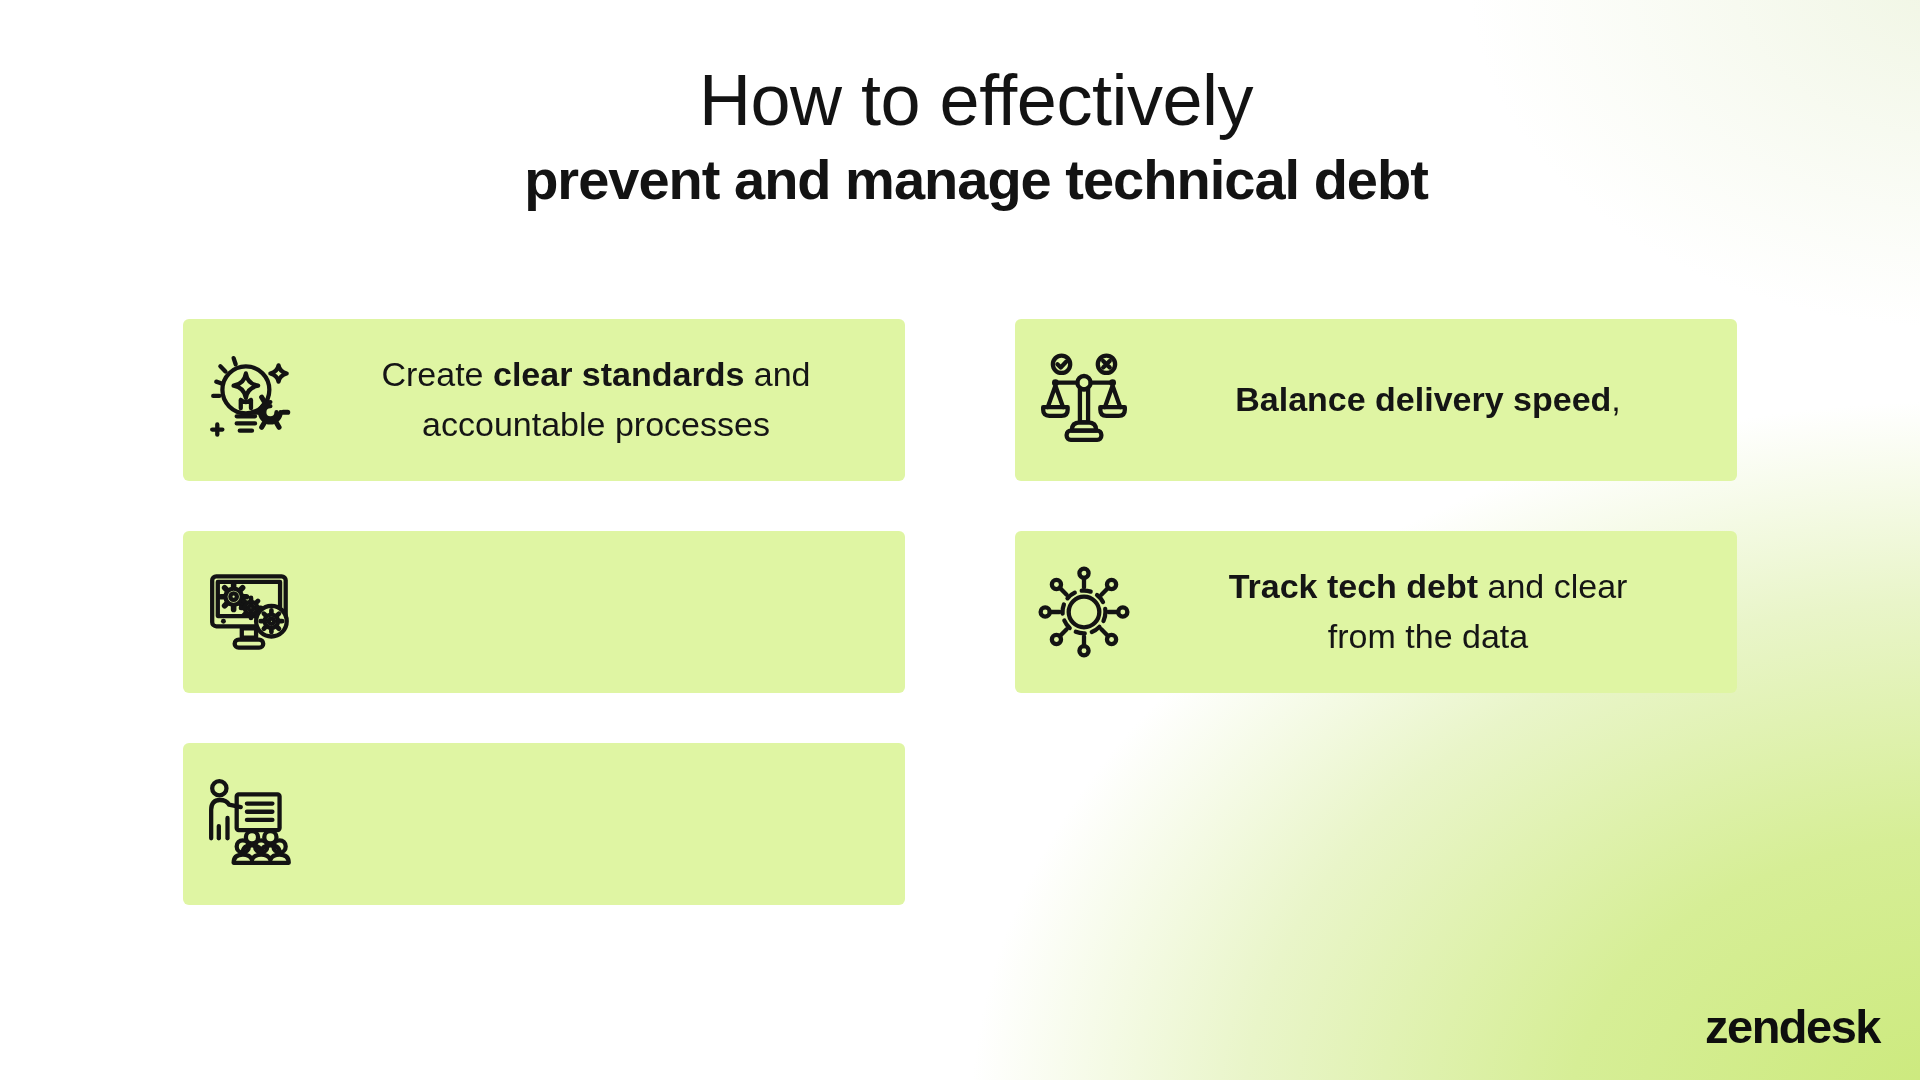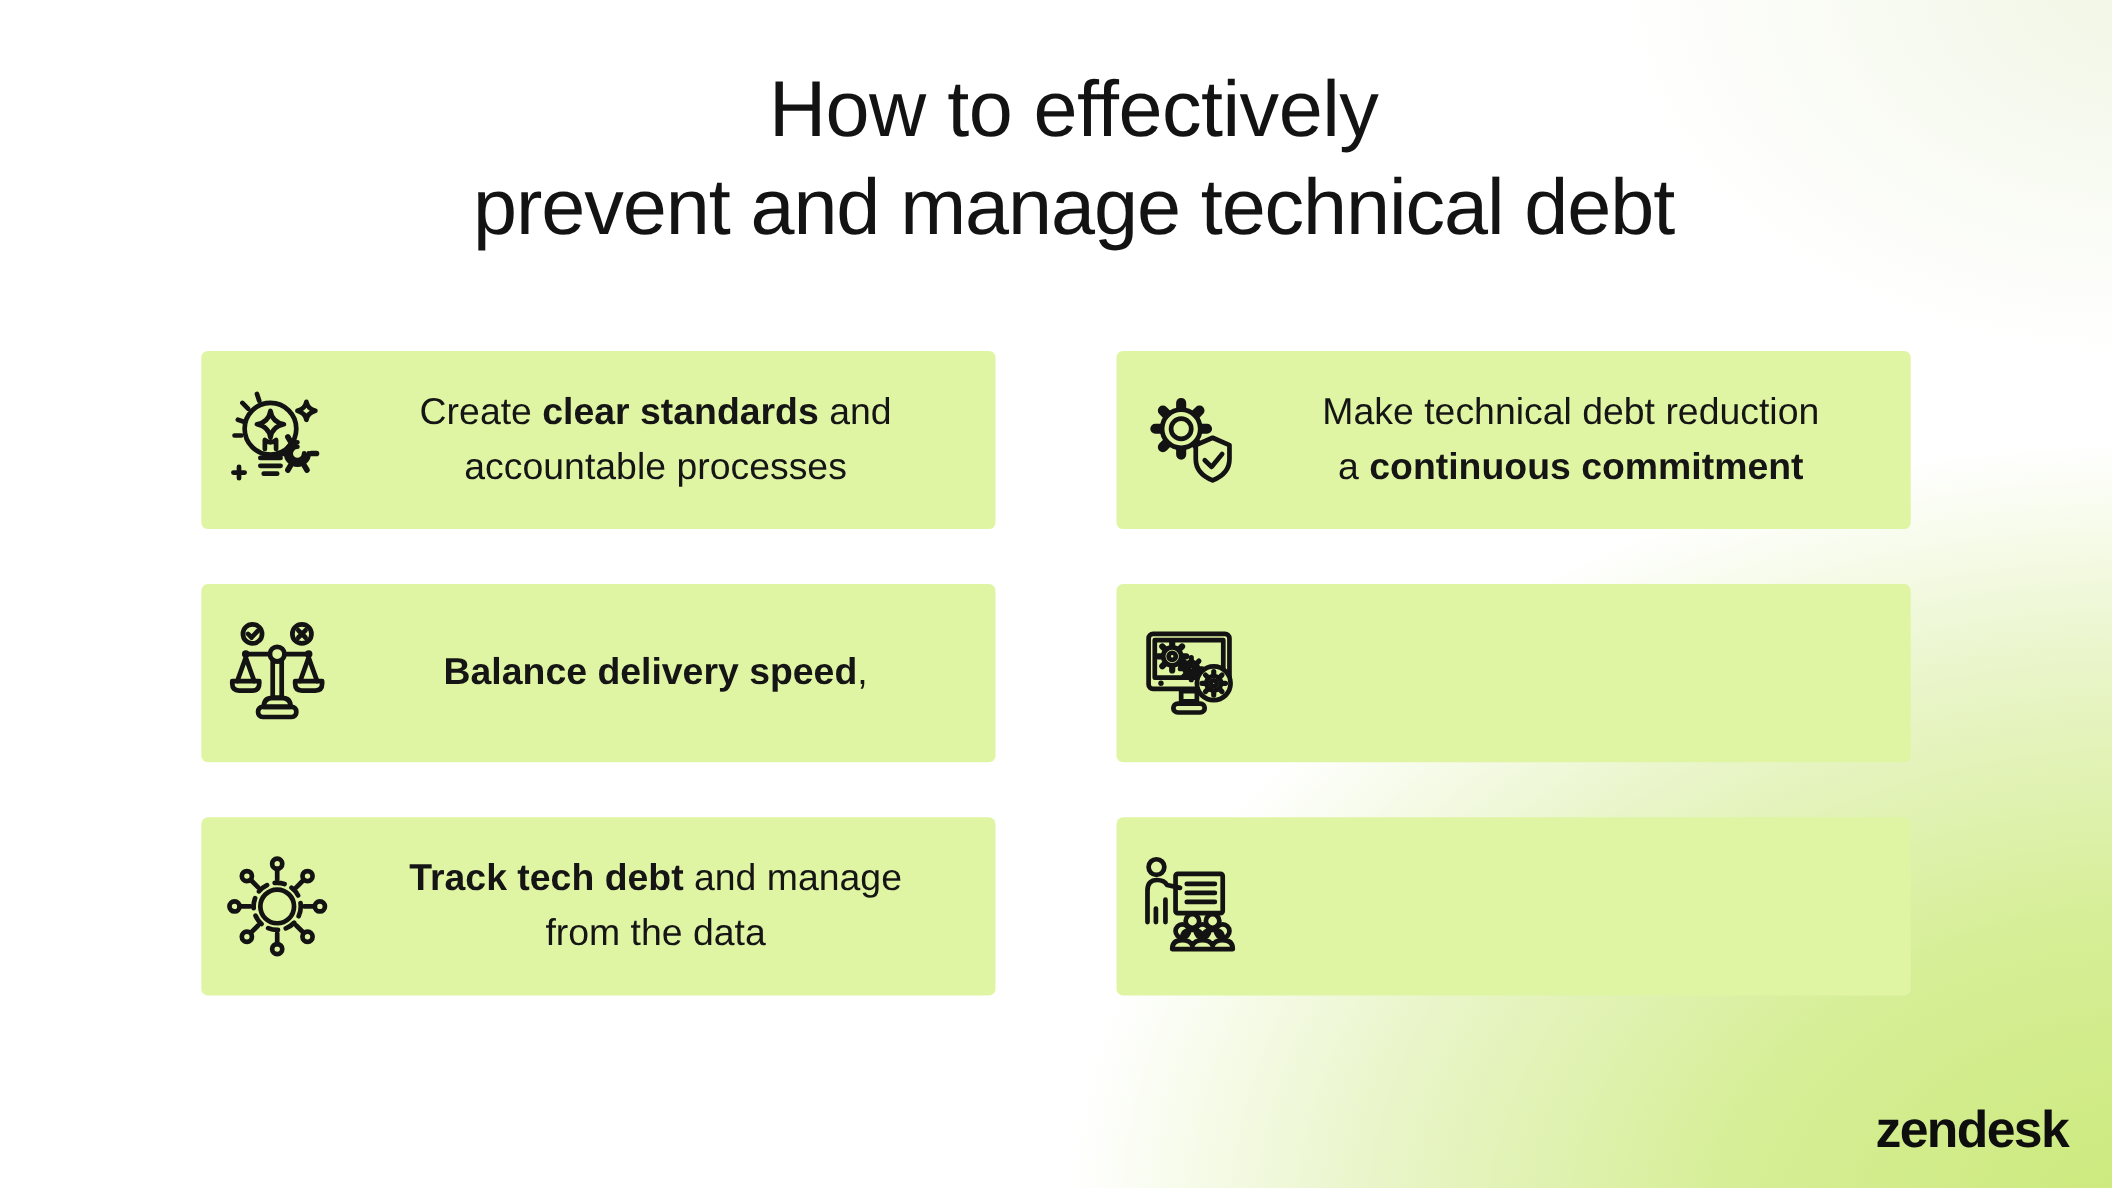--- a/index.html
+++ b/index.html
@@ -12,21 +12,21 @@
     position:relative;width:1920px;height:1080px;
     background:
       radial-gradient(1300px 950px at 102% 104%,
         #cbe97a 0%, #d6ee96 30%, #e9f5c9 55%, rgba(255,255,255,0) 76%),
       radial-gradient(700px 500px at 102% -2%,
         rgba(228,238,205,0.55) 0%, rgba(255,255,255,0) 70%),
       #ffffff;
   }
   .title{position:absolute;top:60px;left:0;right:0;text-align:center;color:#131313;padding-left:32px;}
   .title-line1{font-size:72px;font-weight:400;line-height:1.12;letter-spacing:-0.5px;}
-  .title-line2{font-size:72px;font-weight:400;line-height:1.12;letter-spacing:-1px;margin-top:8px;}
+  .title-line2{font-size:56px;font-weight:700;line-height:1.12;letter-spacing:-1px;margin-top:8px;}
   .grid{
     position:absolute;top:319px;left:183px;
     display:grid;grid-template-columns:722px 722px;
     column-gap:110px;row-gap:50px;
   }
   .card{
     height:162px;border-radius:6px;background:#dff5a3;
     display:flex;align-items:center;
     padding:0 28px 0 20px;box-sizing:border-box;
   }
@@ -71,37 +71,20 @@
             <path d="M78.5 60 L83 60 M72.2 70.8 L74.5 74.7 M59.8 70.8 L57.5 74.7 M53.5 60 L49 60 M59.8 49.2 L57.5 45.3"></path>
           </g>
         </svg>
       </div>
       <div class="card-text">
           <div class="card-line"><span>Create </span><span class="b">clear standards</span><span> and</span></div>
           <div class="card-line"><span>accountable processes</span></div>
         </div>
     </div>
 
-    <div class="card">
-      <div class="icon">
-        <svg viewBox="0 0 96 96">
-          <g class="ic-thick" stroke-width="9">
-            <path d="M54 38 L61 38 M49.3 49.3 L54.3 54.3 M38 54 L38 61 M26.7 49.3 L21.7 54.3 M22 38 L15 38 M26.7 26.7 L21.7 21.7 M38 22 L38 15 M49.3 26.7 L54.3 21.7"></path>
-          </g>
-          <circle class="ic-mask" cx="38" cy="38" r="17"></circle>
-          <circle class="ic" cx="38" cy="38" r="9" fill="#dff5a3"></circle>
-          <path class="ic-mask" d="M66 46 L81 52.5 V65 Q81 78 66 84 Q51 78 51 65 V52.5 Z"></path>
-          <path class="ic" d="M59 66 L65 72 L74.5 60.5"></path>
-        </svg>
-      </div>
-      <div class="card-text">
-          <div class="card-line"><span>Make technical debt reduction</span></div>
-          <div class="card-line"><span>a </span><span class="b">continuous commitment</span></div>
-        </div>
-    </div>
 
     <div class="card">
       <div class="icon">
         <svg viewBox="0 0 96 96">
           <circle class="ic" cx="26" cy="13" r="8.5"></circle>
           <path class="ic" d="M22 13 L25.2 16.2 L30.5 10.5"></path>
           <circle class="ic" cx="70" cy="13" r="8.5"></circle>
           <path class="ic" d="M66.8 9.8 L73.2 16.2 M73.2 9.8 L66.8 16.2"></path>
           <circle class="ic" cx="48" cy="31" r="6.5"></circle>
           <path class="ic" d="M20 31 H41.5 M54.5 31 H76"></path>
@@ -160,21 +143,21 @@
           <circle class="ic" cx="48" cy="86" r="4.5"></circle>
           <circle class="ic" cx="10" cy="48" r="4.5"></circle>
           <circle class="ic" cx="86" cy="48" r="4.5"></circle>
           <circle class="ic" cx="21" cy="21" r="4.5"></circle>
           <circle class="ic" cx="75" cy="21" r="4.5"></circle>
           <circle class="ic" cx="21" cy="75" r="4.5"></circle>
           <circle class="ic" cx="75" cy="75" r="4.5"></circle>
         </svg>
       </div>
       <div class="card-text">
-          <div class="card-line"><span class="b">Track tech debt</span><span> and manage</span></div>
+          <div class="card-line"><span class="b">Track tech debt</span><span> and clear</span></div>
           <div class="card-line"><span>from the data</span></div>
         </div>
     </div>
 
     <div class="card">
       <div class="icon">
         <svg viewBox="0 0 96 96">
           <circle class="ic" cx="16" cy="13" r="7"></circle>
           <path class="ic" d="M8 62 V34 Q8 24.5 16.5 24.5 Q23 24.5 25.5 29 L37 31.5"></path>
           <path class="ic" d="M24 62 V42"></path>

